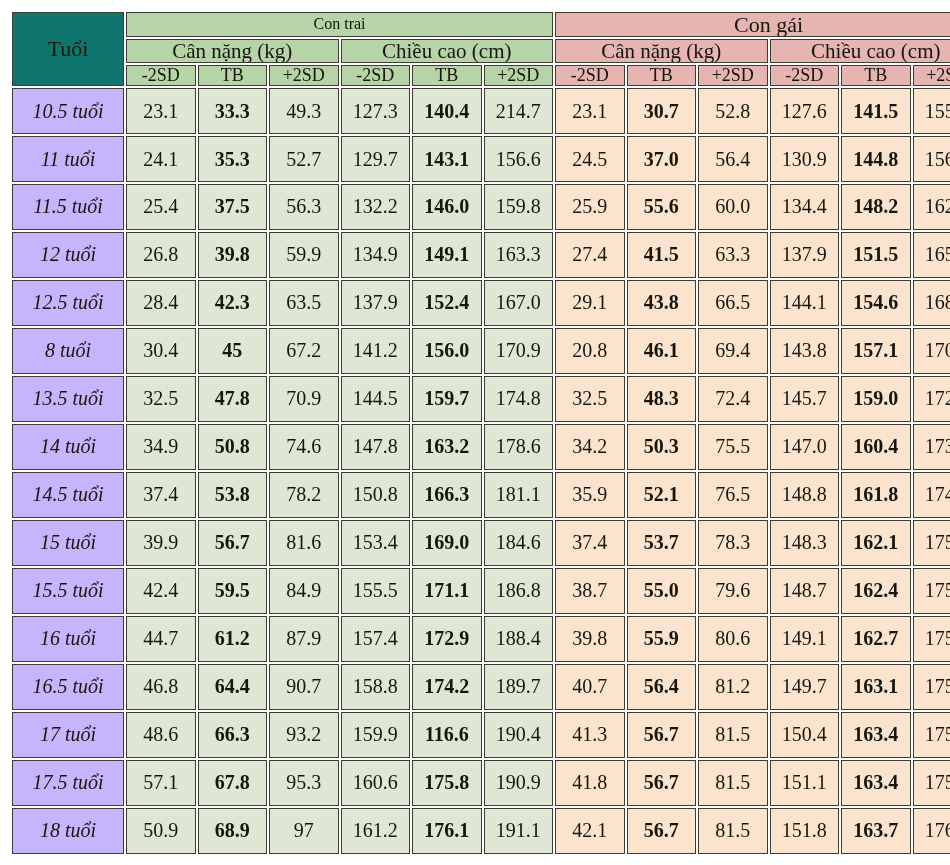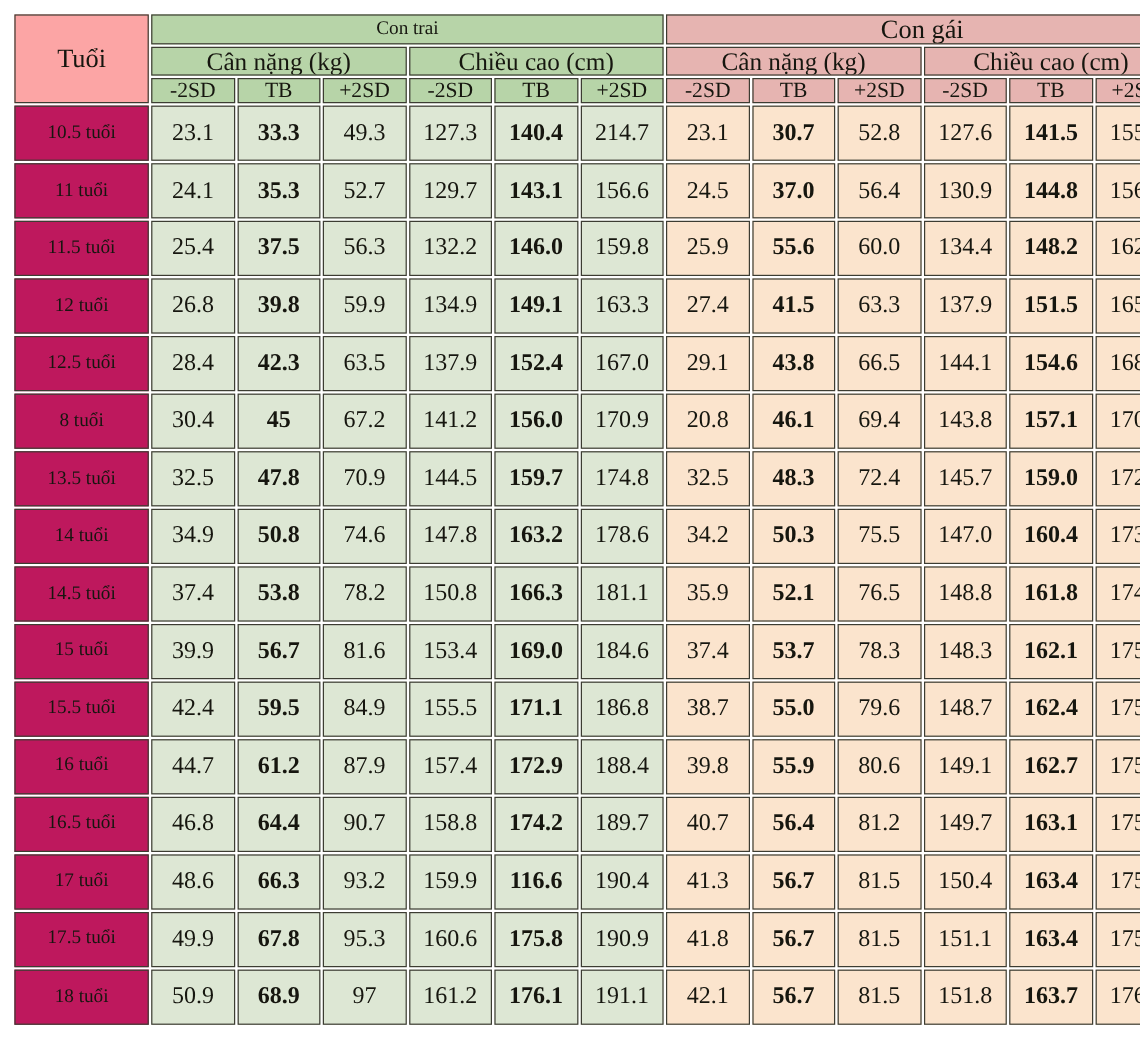--- a/index.html
+++ b/index.html
@@ -34,21 +34,21 @@
     font-weight: normal;
     padding: 0;
     line-height: 1.05;
     color: #16160f;
     overflow: hidden;
     white-space: nowrap;
   }
 
   
   .hd-age {
-    background: #fca5a5;
+    background: #0f766e;
     font-weight: bold;
     font-size: 22px;
   }
   .hd-boy {
     background: #B7D4A8;
     font-weight: bold;
     font-size: 16px;
   }
   .hd-girl {
     background: #E6B4B1;
@@ -71,22 +71,23 @@
     font-size: 18px;
   }
   .hd-girl-sd {
     background: #E6B4B1;
     font-weight: bold;
     font-size: 18px;
   }
 
   
   .c-age {
-    background: #be185d;
-    font-size: 16px;
+    background: #c4b5fd;
+    font-size: 20px;
+    font-style: italic;
   }
   .c-boy {
     background: #DDE7D4;
     font-size: 20px;
   }
   .c-girl {
     background: #FBE4CD;
     font-size: 20px;
   }
   .c-boy.avg,
@@ -351,21 +352,21 @@
           <td class="c-boy">190.4</td>
           <td class="c-girl">41.3</td>
           <td class="c-girl avg">56.7</td>
           <td class="c-girl">81.5</td>
           <td class="c-girl">150.4</td>
           <td class="c-girl avg">163.4</td>
           <td class="c-girl">175.8</td>
         </tr>
         <tr>
           <td class="c-age">17.5 tuổi</td>
-          <td class="c-boy">49.9</td>
+          <td class="c-boy">57.1</td>
           <td class="c-boy avg">67.8</td>
           <td class="c-boy">95.3</td>
           <td class="c-boy">160.6</td>
           <td class="c-boy avg">175.8</td>
           <td class="c-boy">190.9</td>
           <td class="c-girl">41.8</td>
           <td class="c-girl avg">56.7</td>
           <td class="c-girl">81.5</td>
           <td class="c-girl">151.1</td>
           <td class="c-girl avg">163.4</td>

